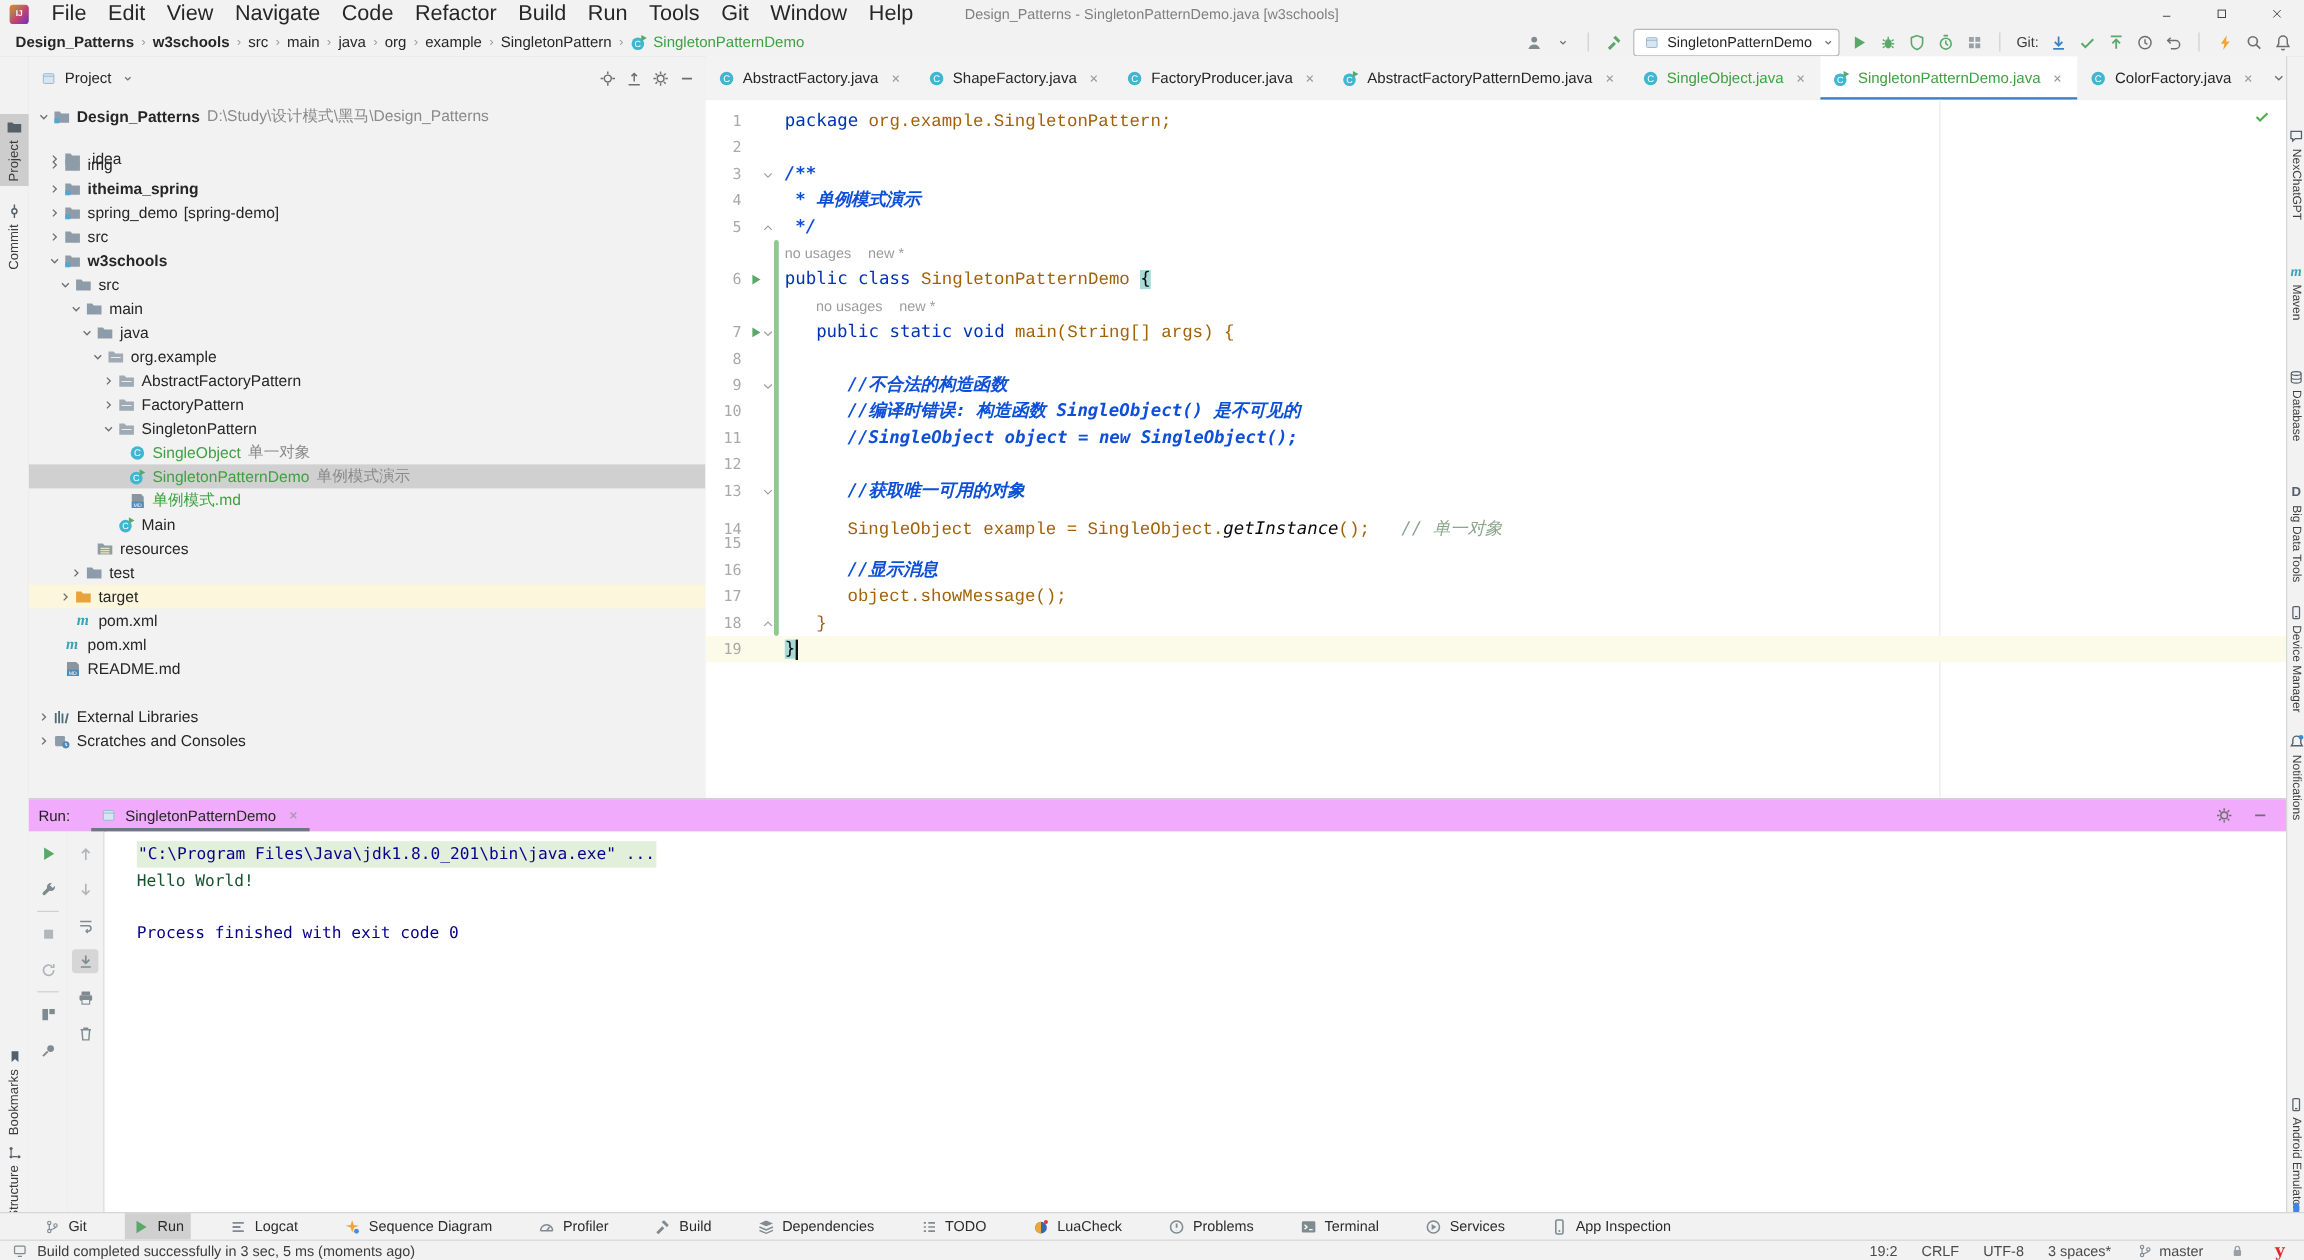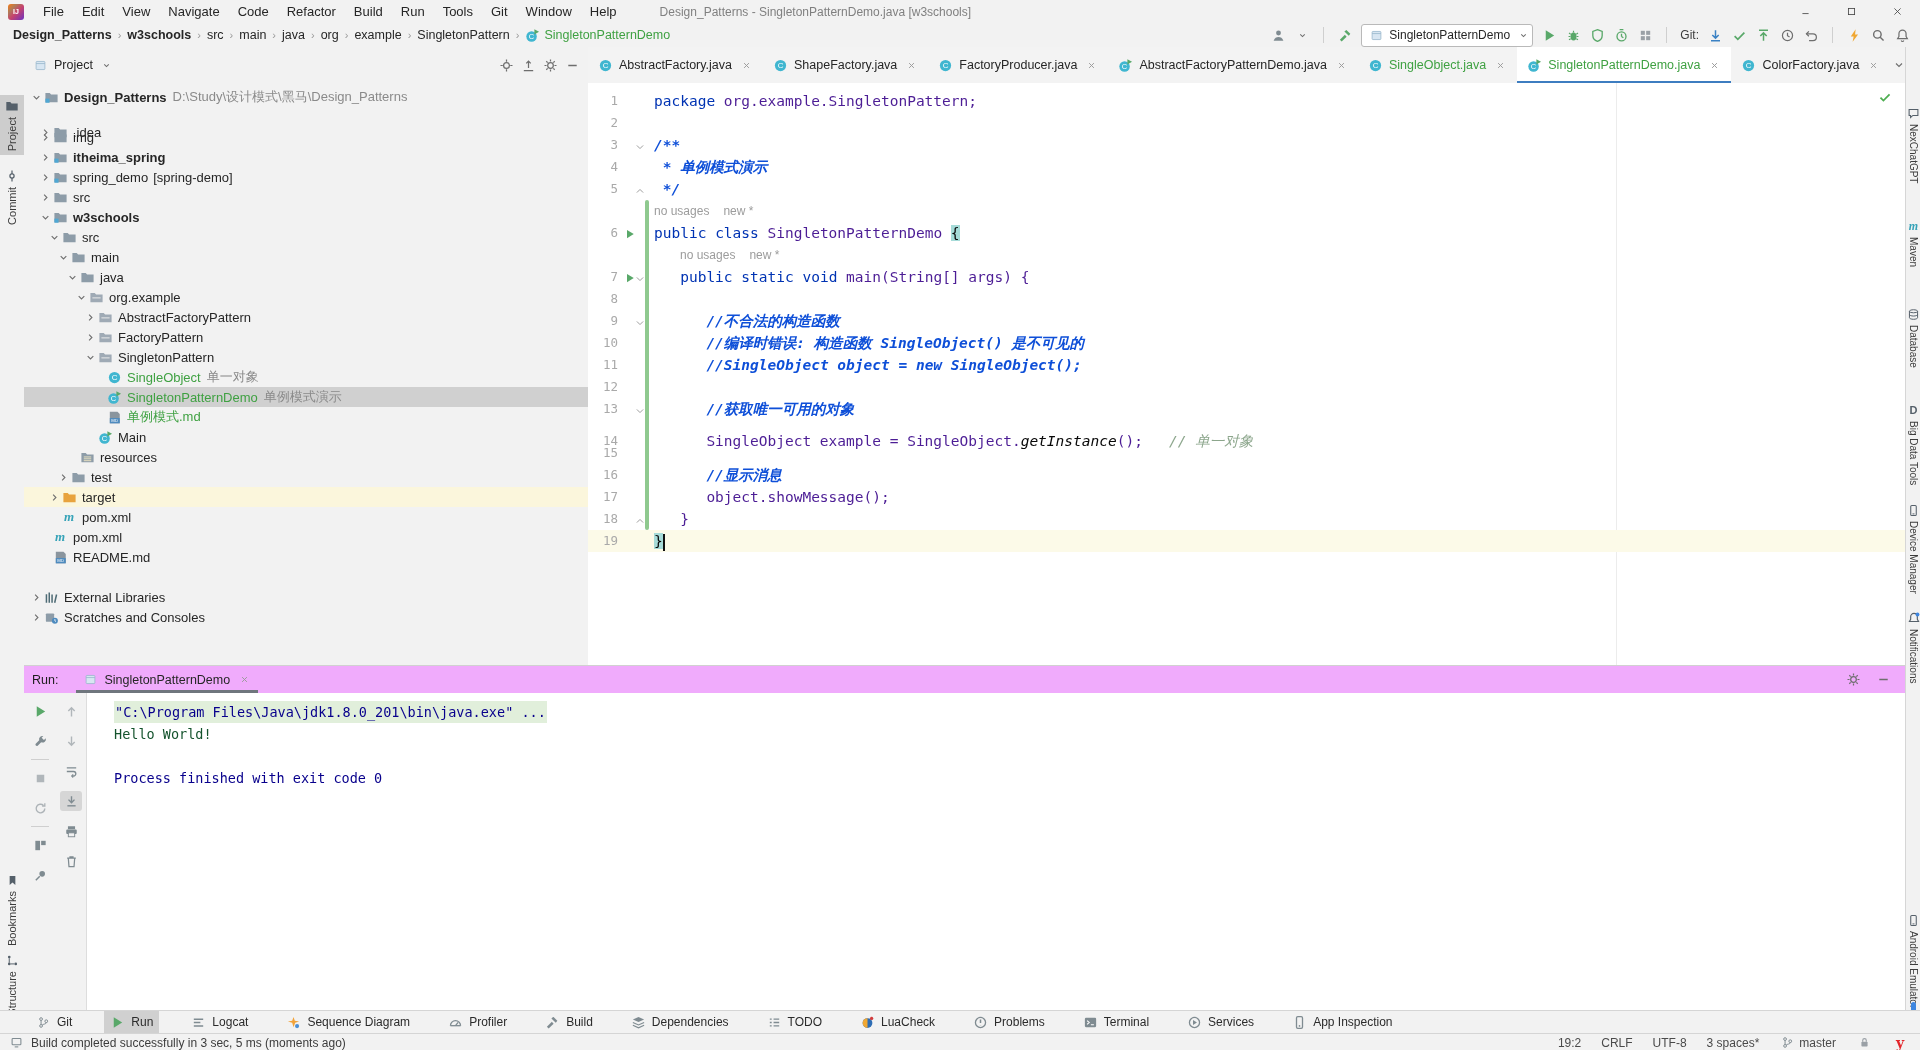--- a/index.html
+++ b/index.html
@@ -8,21 +8,21 @@
   .abs{position:absolute;}
   .ico{display:inline-flex;align-items:center;justify-content:center;width:16px;height:16px;flex:0 0 auto;}
   .ico svg{display:block;}
   .sep{width:1px;height:16px;background:#CFCFCF;margin:0 5px;}
   
   #titlebar{left:0;top:0;width:1920px;height:23px;display:flex;align-items:center;background:#F2F2F2;}
   #logo{width:16px;height:16px;margin:0 10px 0 8px;border-radius:3px;
         background:linear-gradient(135deg,#F97A12,#B07B58 28%,#C6426E 54%,#6B32C3 100%);
         color:#fff;font-size:7px;font-weight:bold;display:flex;align-items:center;justify-content:center;}
   #menubar{display:flex;height:100%;}
-  .menu-item{padding:0 9px;font-size:13px;display:flex;align-items:center;cursor:default;}
+  .menu-item{padding:0 9px;font-size:18px;display:flex;align-items:center;cursor:default;}
   #win-title{margin-left:34px;font-size:12px;color:#808080;}
   #win-controls{margin-left:auto;display:flex;height:100%;}
   .win-btn{width:46px;display:flex;align-items:center;justify-content:center;color:#444;}
   
   #toolbar{left:0;top:23px;width:1920px;height:24px;border-bottom:1px solid #D1D1D1;display:flex;align-items:center;}
   #breadcrumbs{display:flex;align-items:center;margin-left:10px;font-size:12.5px;gap:2px;}
   .crumb{padding:0 3px;} .crumb.b{font-weight:bold;}
   .crumb-sep{color:#9A9A9A;font-size:11px;padding:0 1px;}
   .crumb-cur{color:#3FA142;display:flex;align-items:center;gap:4px;padding-left:2px;}
   #toolbar-right{margin-left:auto;margin-right:10px;display:flex;align-items:center;gap:8px;}
@@ -66,21 +66,21 @@
   #tab-extra{margin-left:auto;display:flex;align-items:center;gap:8px;padding-right:10px;color:#6E6E6E;}
   #code-area{position:absolute;left:0;top:36px;right:0;bottom:0;background:#fff;overflow:hidden;}
   .crow{position:absolute;left:0;width:100%;height:22px;display:flex;align-items:center;}
   .crow.current{background:#FCFAE8;}
   .g-num{position:absolute;left:0;width:30px;text-align:right;font-family:"DejaVu Sans Mono",monospace;
          font-size:12.5px;color:#A9A9A9;}
   .g-run{position:absolute;left:36px;top:4px;}
   .g-fold{position:absolute;left:47px;top:4px;color:#9E9E9E;}
   .c-text{position:absolute;left:66px;white-space:pre;font-family:"DejaVu Sans Mono",monospace;font-size:14.5px;line-height:22px;}
   .tk-k{color:#0033B3;}
-  .tk-p{color:#4c1d95;}
+  .tk-p{color:#a16207;font-family:Liberation Mono, monospace;}
   .tk-c{color:#0E4FD8;font-weight:bold;font-style:italic;}
   .tk-m{color:#080808;font-style:italic;}
   .tk-g{color:#8CA68C;font-style:italic;}
   .tk-br{background:#A6DBD8;color:#080808;}
   .hint-row{position:absolute;height:22px;display:flex;align-items:center;gap:14px;font-size:12px;color:#9C9C9C;left:66px;}
   .caret{display:inline-block;width:2px;height:17px;background:#111;vertical-align:middle;margin-left:0px;}
   #vcs-bar{position:absolute;left:57px;width:4px;background:#8FC98F;border-radius:2px;}
   #guide-line{position:absolute;top:0;bottom:0;width:1px;background:#ECECEC;}
   #inspect-ok{position:absolute;top:6px;color:#4DAE50;}
   

